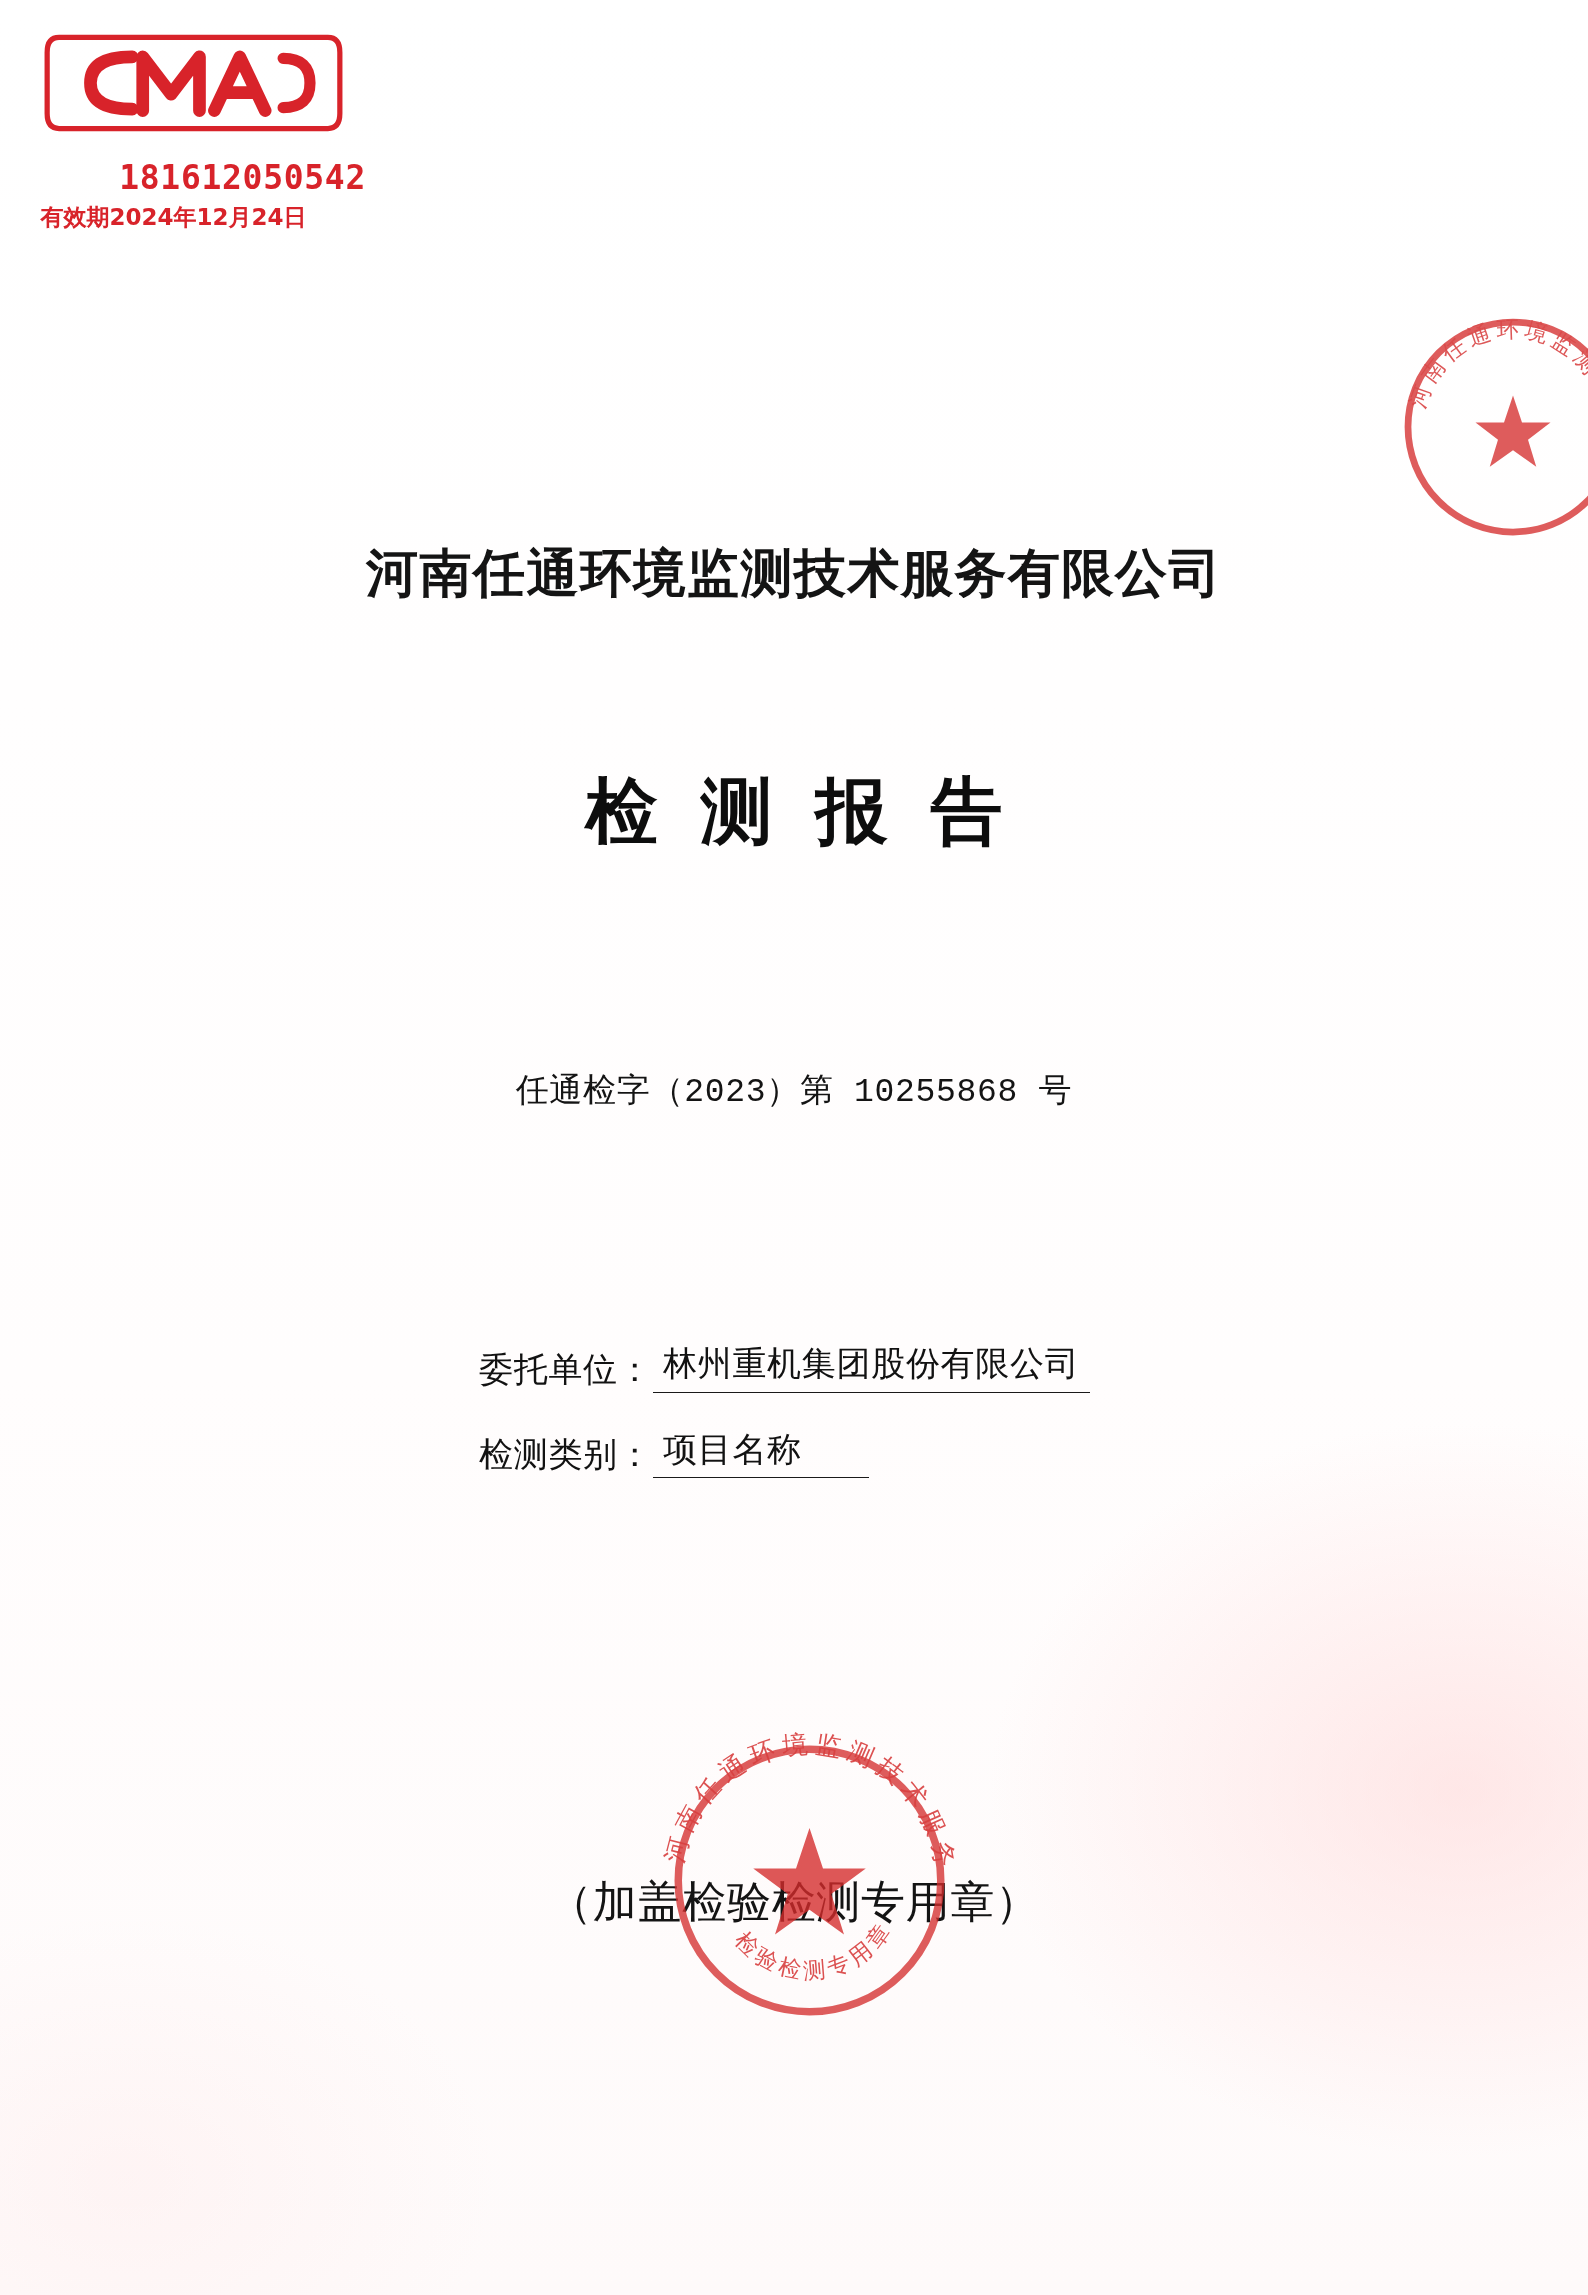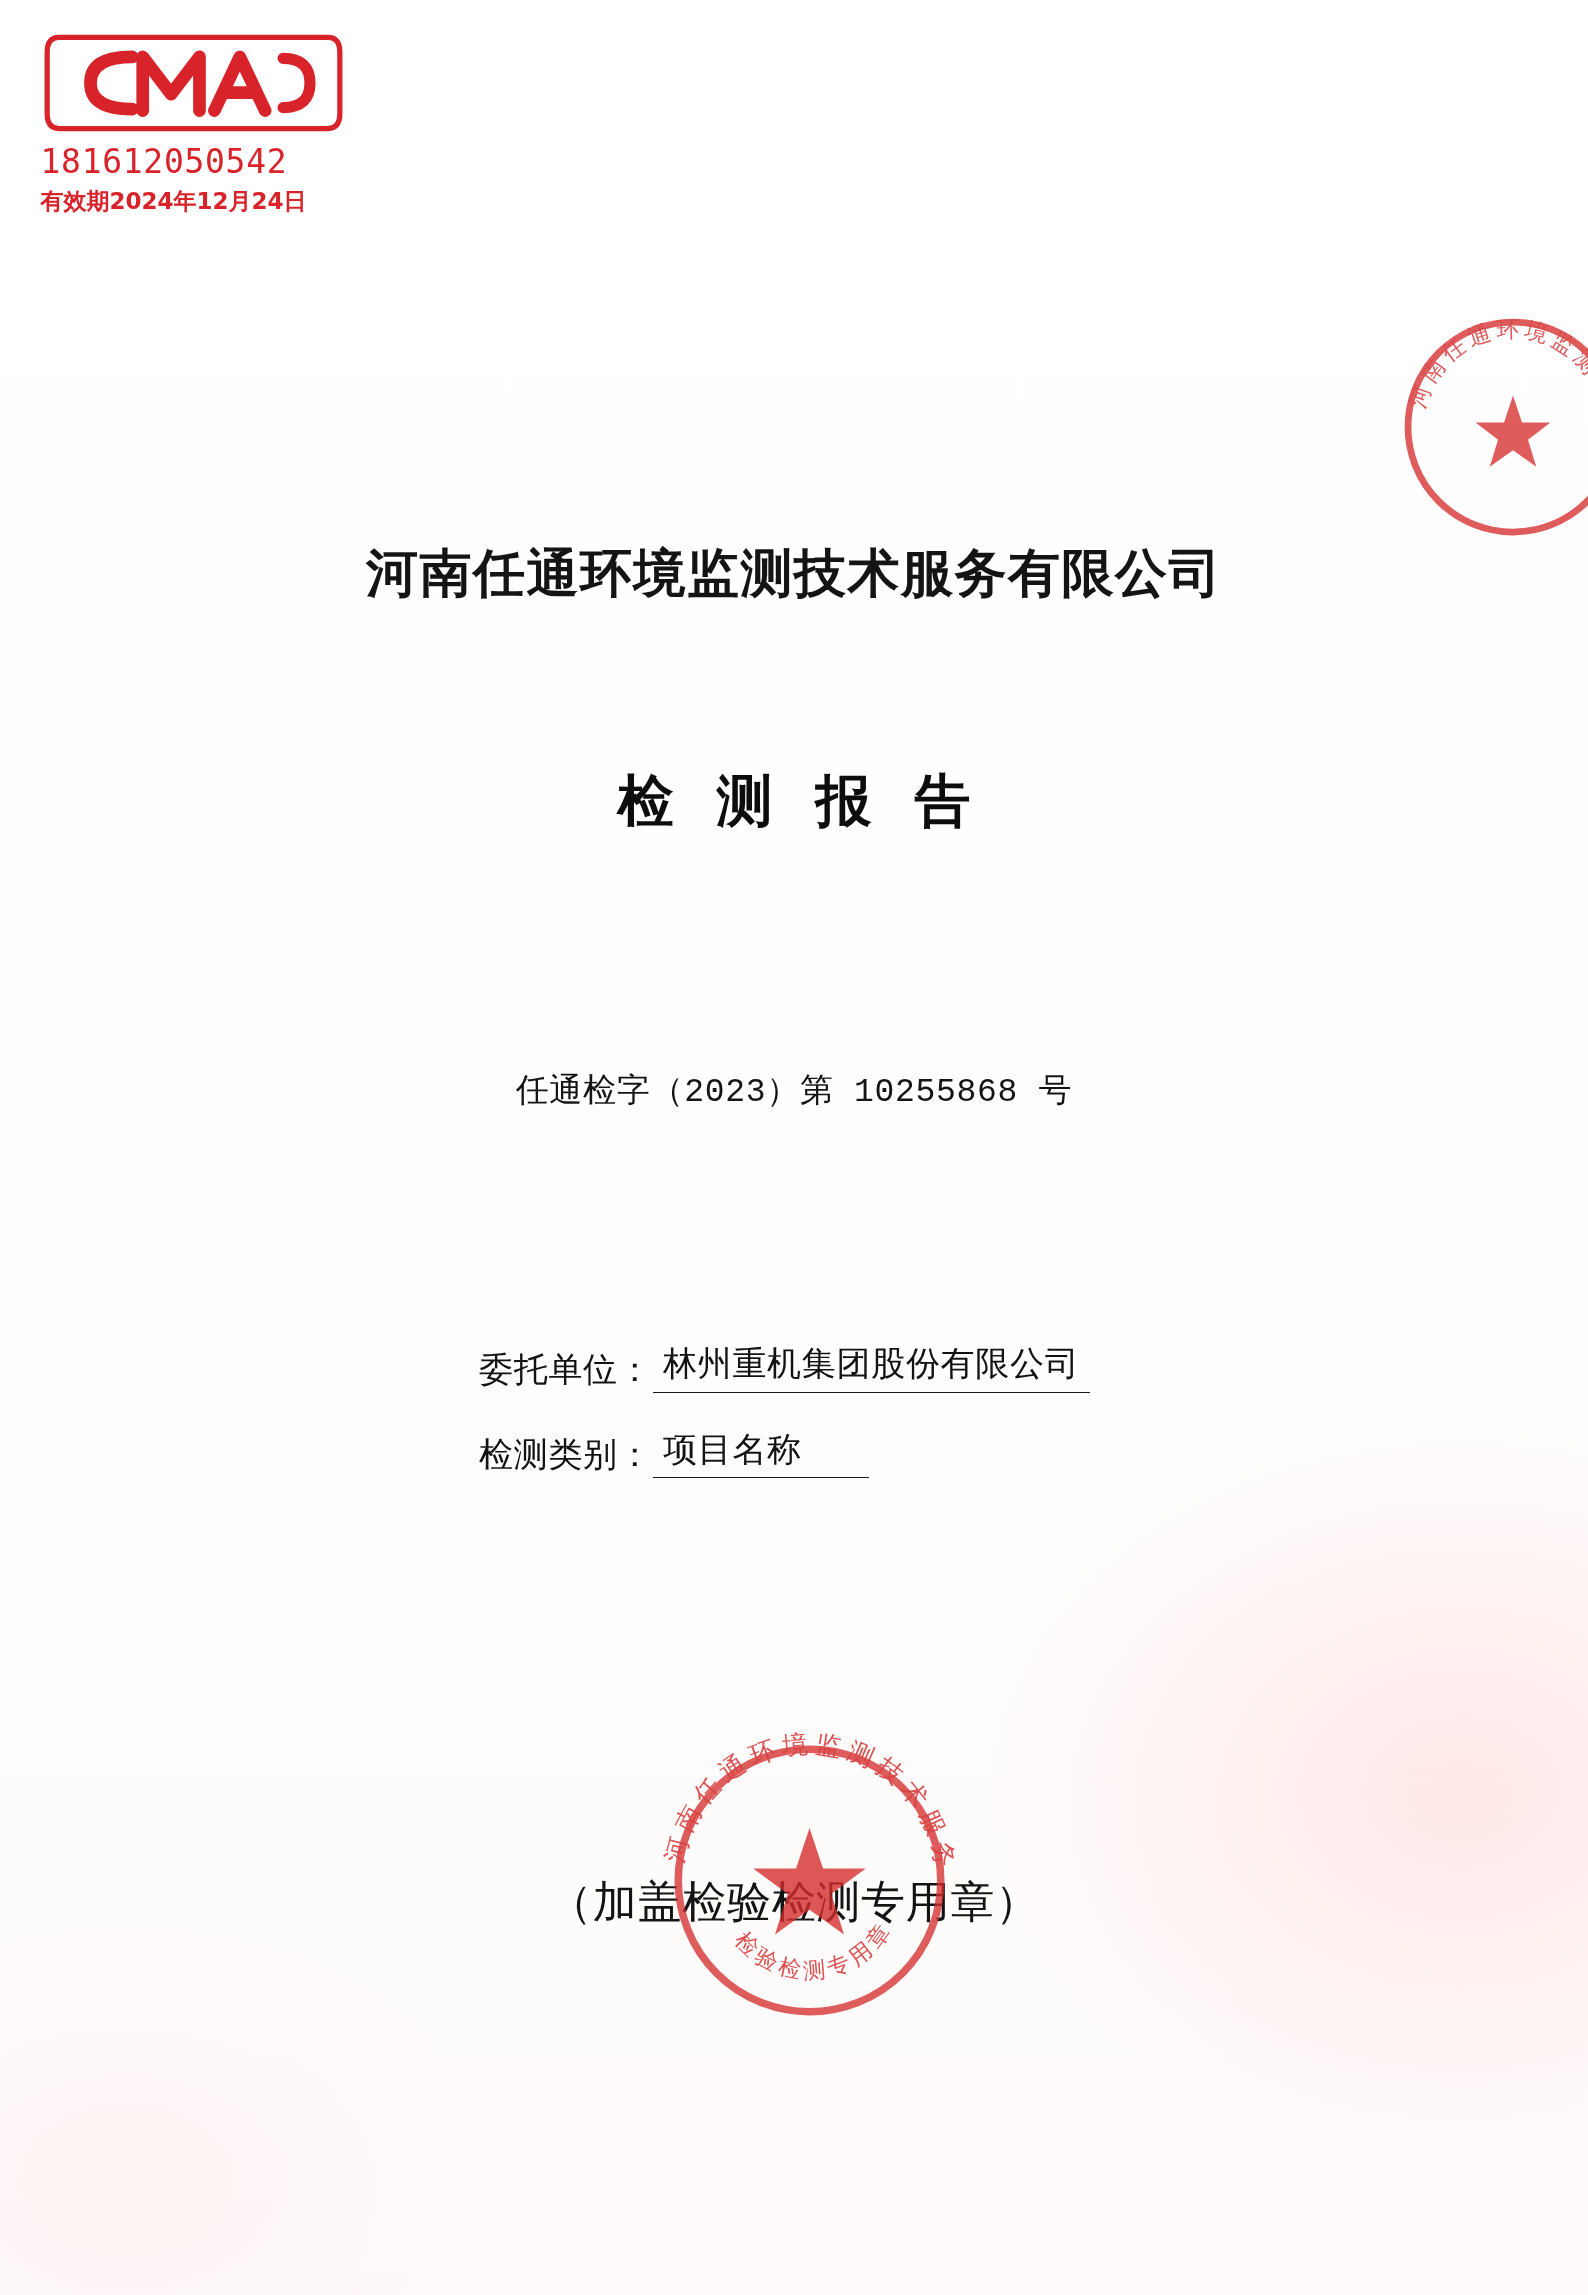--- a/index.html
+++ b/index.html
@@ -39,23 +39,24 @@
     width: 315px;
     height: 112px;
     position: relative;
   }
   .cma-badge svg { display: block; }
   .cma-number {
     font-family: "DejaVu Sans Mono", "Liberation Mono", monospace;
     font-size: 33px;
     letter-spacing: 0.7px;
     color: #d8232a;
-    margin-top: 3px;
+    margin-top: 19px;
     margin-left: 4.5px;
-    font-weight: 400;
+    font-weight: 700;
+    text-align: right;
   }
   .cma-valid {
     font-size: 23px;
     color: #d8232a;
     margin-top: 4.5px;
     margin-left: 4.5px;
     font-weight: 600;
     letter-spacing: 0px;
   }
 
@@ -86,21 +87,21 @@
     font-weight: 700;
     letter-spacing: 1.5px;
     color: #141414;
   }
   .report-title {
     position: absolute;
     top: 764px;
     left: 0;
     right: 0;
     text-align: center;
-    font-size: 56px;
+    font-size: 72px;
     font-weight: 700;
     letter-spacing: 43px;
     text-indent: 43px;
     color: #0d0d0d;
   }
   .report-no {
     position: absolute;
     top: 1068px;
     left: 0;
     right: 0;

